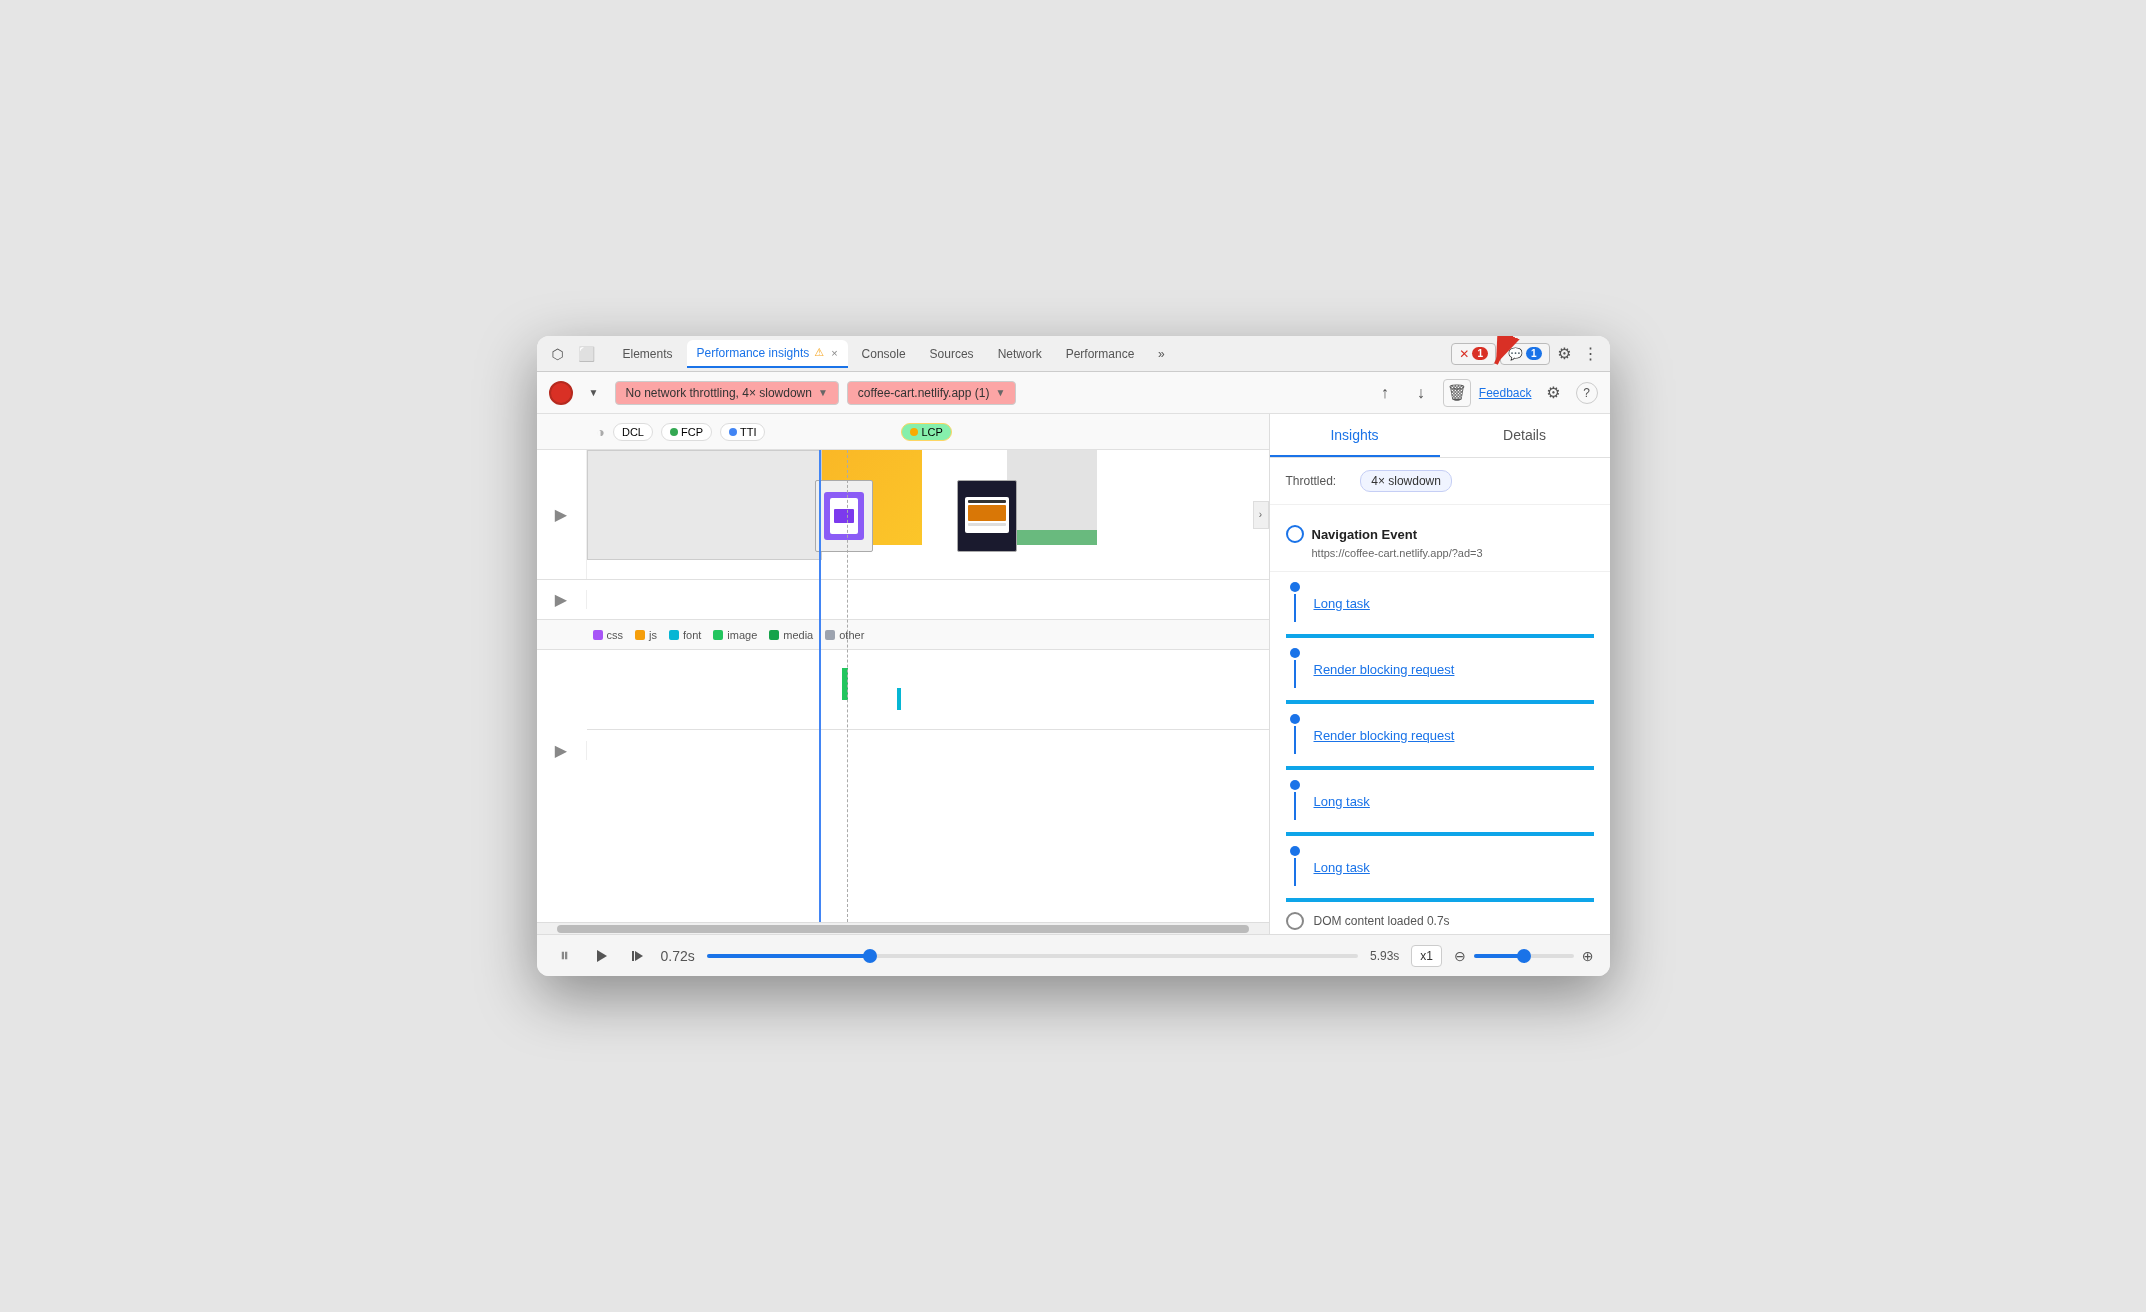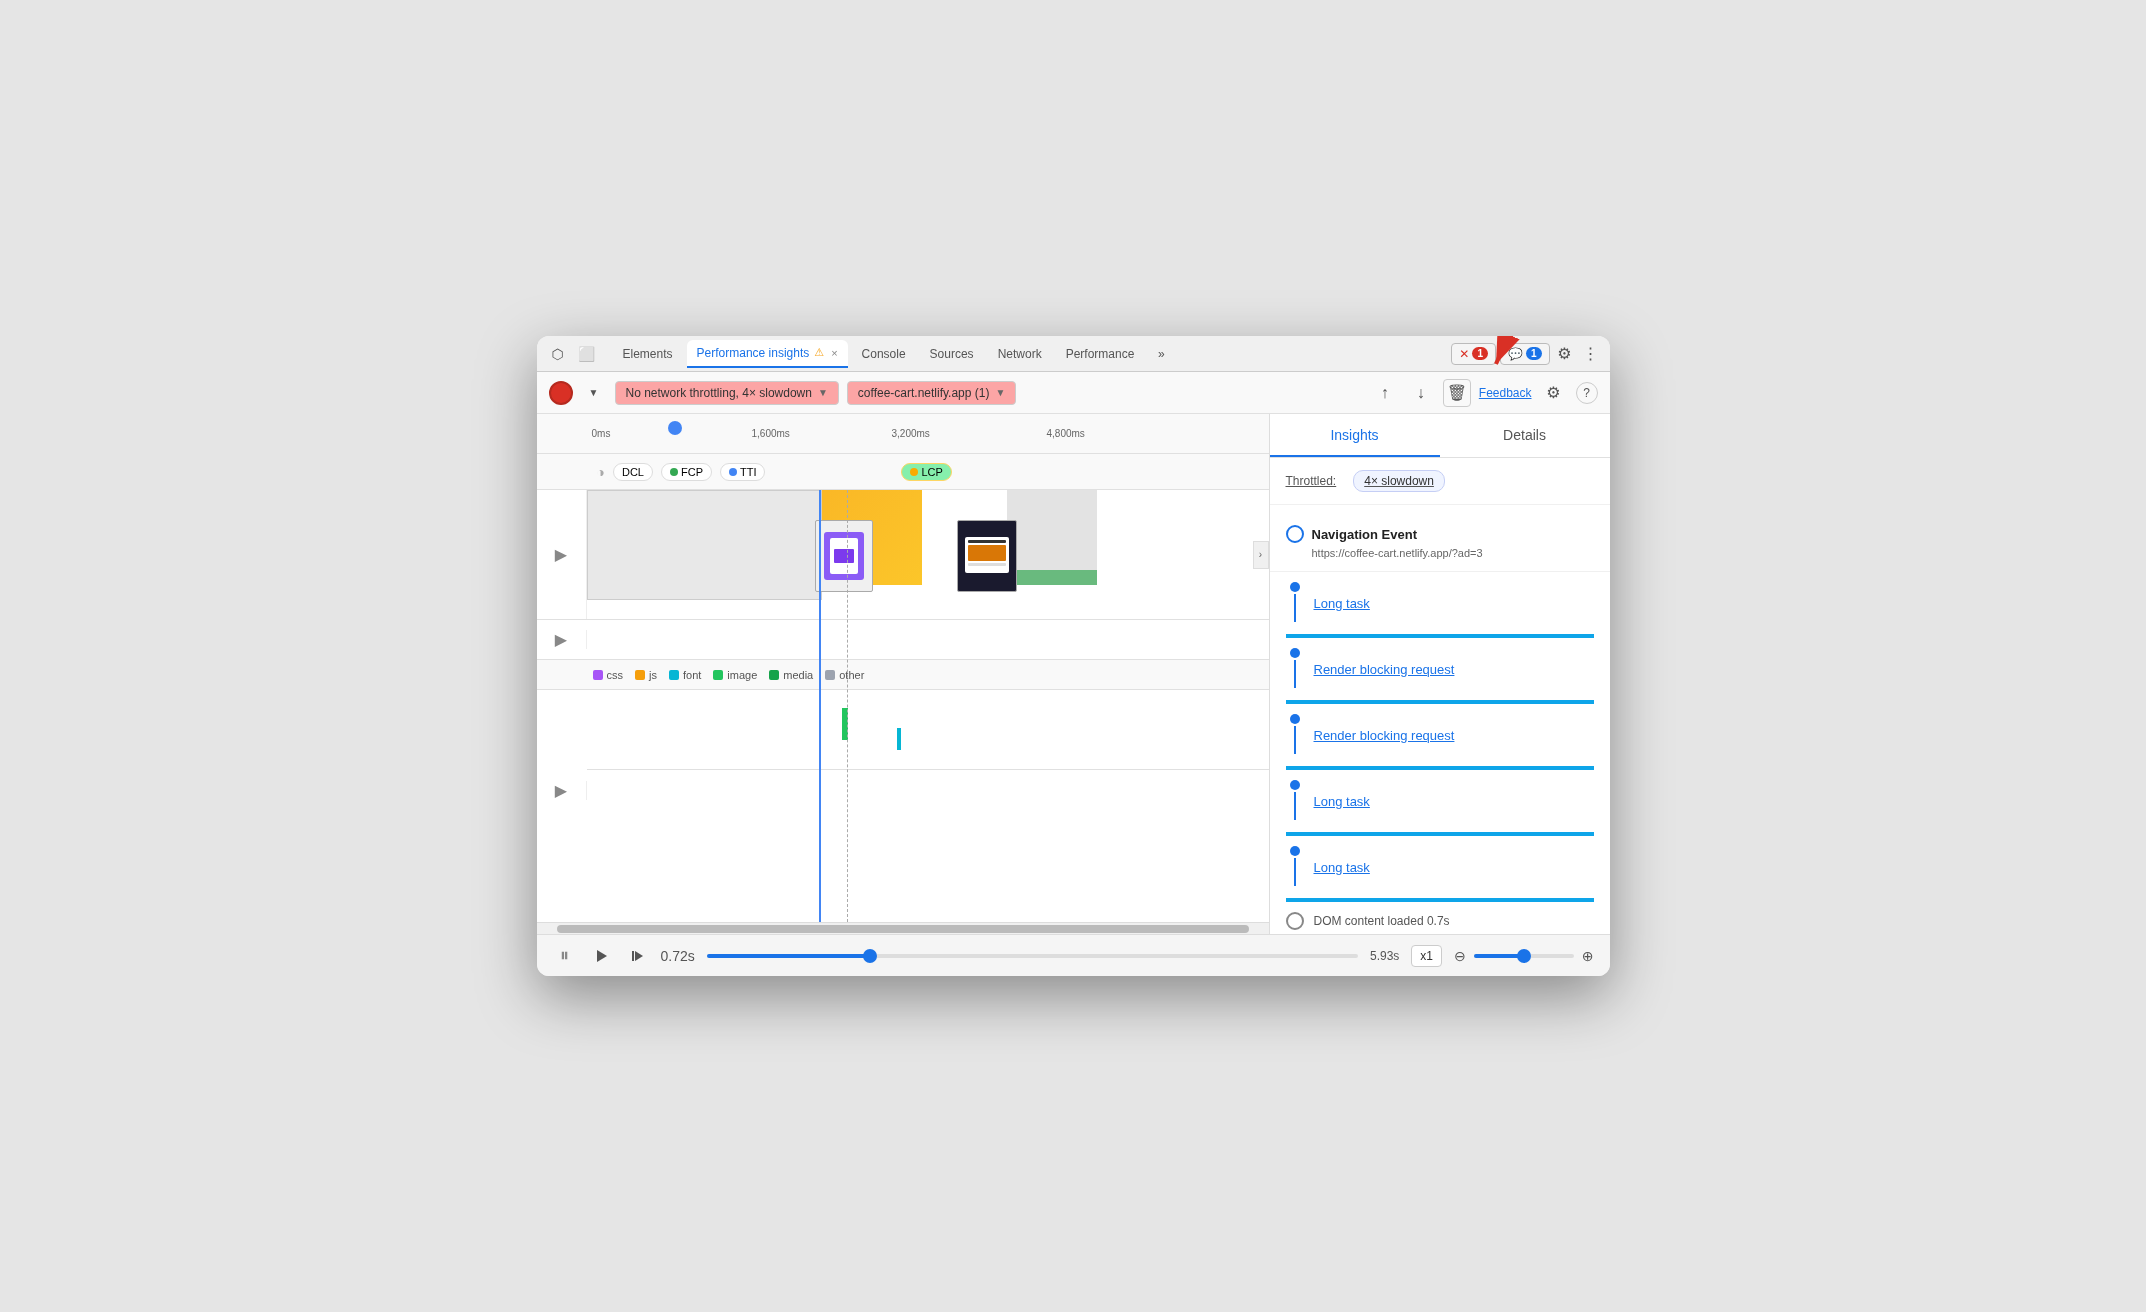--- a/index.html
+++ b/index.html
@@ -434,26 +434,25 @@
       border-bottom: 2px solid transparent;
     }
     .insights-tab.active {
       color: #1a73e8;
       border-bottom: 2px solid #1a73e8;
       font-weight: 500;
     }
     .throttle-row {
       display: flex;
       align-items: center;
-      gap: 17px;
+      gap: 24px;
       padding: 12px 16px;
       font-size: 12px;
       color: #555;
       border-bottom: 1px solid #f0f0f0;
-      text-decoration: underline;
     }
     .throttle-badge {
       background: #f0f4ff;
       border: 1px solid #c5cef5;
       border-radius: 10px;
       padding: 3px 10px;
       font-size: 12px;
       color: #333;
     }
     .insights-content {
@@ -638,32 +637,20 @@
       <span class="feedback-link">Feedback</span>
       <div class="toolbar-icon-btn">⚙</div>
       <div class="toolbar-icon-btn" style="border:1px solid #ccc; border-radius:50%; width:22px; height:22px; font-size:12px;">?</div>
     </div>
   </div>
 
   <div class="main">
 
     <div class="timeline-panel">
 
-      <div class="timeline-header">
-        <span class="time-marker" style="left:55px;">0ms</span>
-        <span class="time-marker" style="left:215px;">1,600ms</span>
-        <span class="time-marker" style="left:355px;">3,200ms</span>
-        <span class="time-marker" style="left:510px;">4,800ms</span>
-
-        <div style="position:absolute; left:130px; top:6px; z-index:11;">
-          <svg width="16" height="16" viewBox="0 0 16 16">
-            <circle cx="8" cy="8" r="7" fill="#4285f4"></circle>
-          </svg>
-        </div>
-      </div>
 
       <div class="metrics-row">
 
         <span style="font-size:14px; color:#aaa;">◑</span>
         <div class="metric-badge">
           <span>DCL</span>
         </div>
         <div class="metric-badge">
           <div class="dot dot-green"></div>
           <span>FCP</span>

